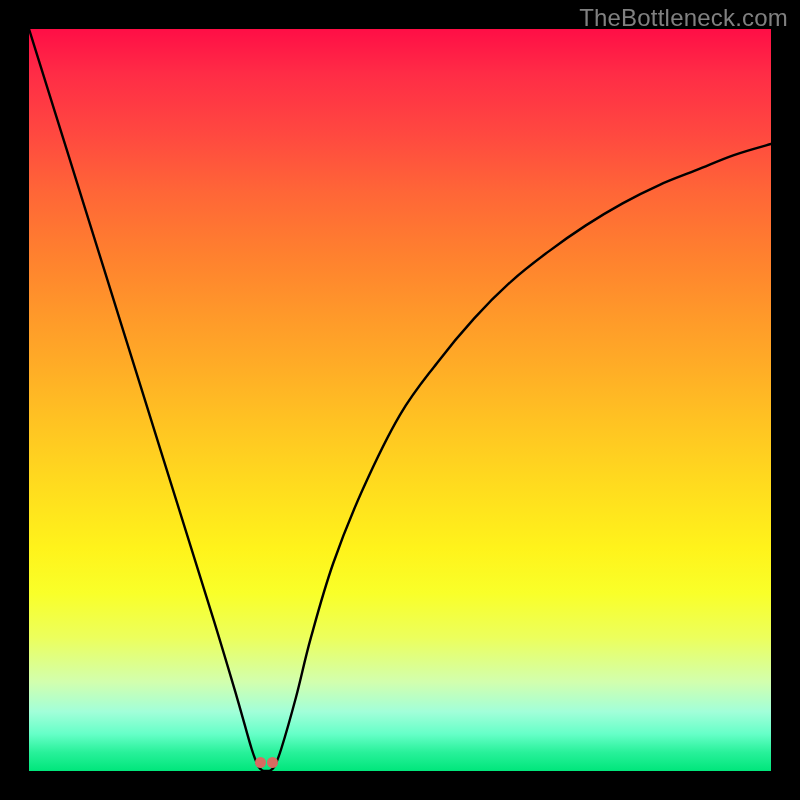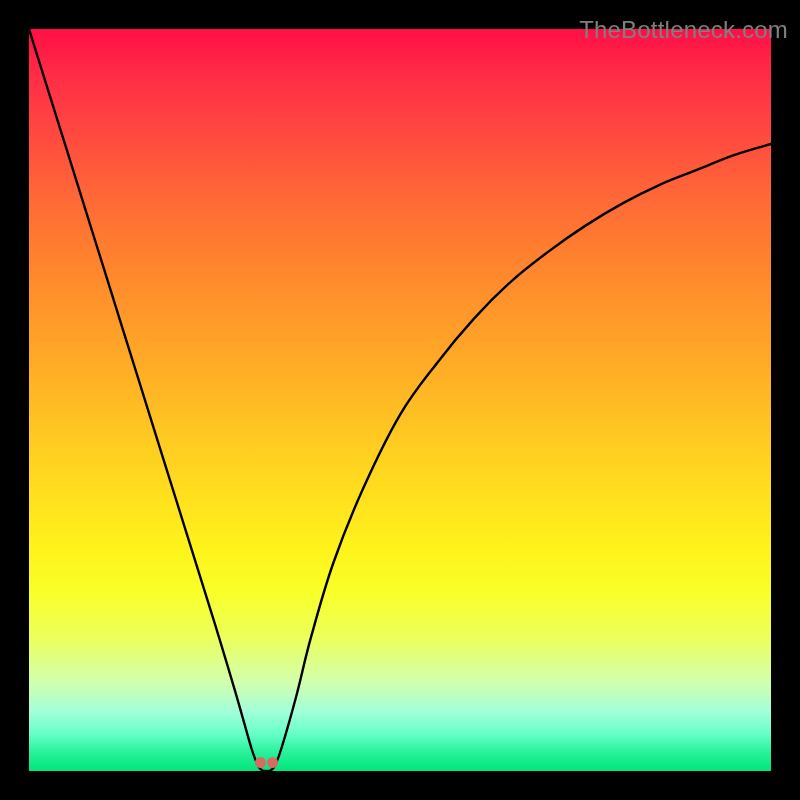--- a/index.html
+++ b/index.html
@@ -7,21 +7,21 @@
 
   .frame {
     position: relative;
     width: 800px;
     height: 800px;
     background: #000;
   }
 
   .watermark {
     position: absolute;
-    top: 16px;
+    top: 4px;
     right: 12px;
     color: #808080;
     font-size: 24px;
     font-weight: 400;
     letter-spacing: 0.2px;
     z-index: 10;
   }
 
   .plot-area {
     position: absolute;

